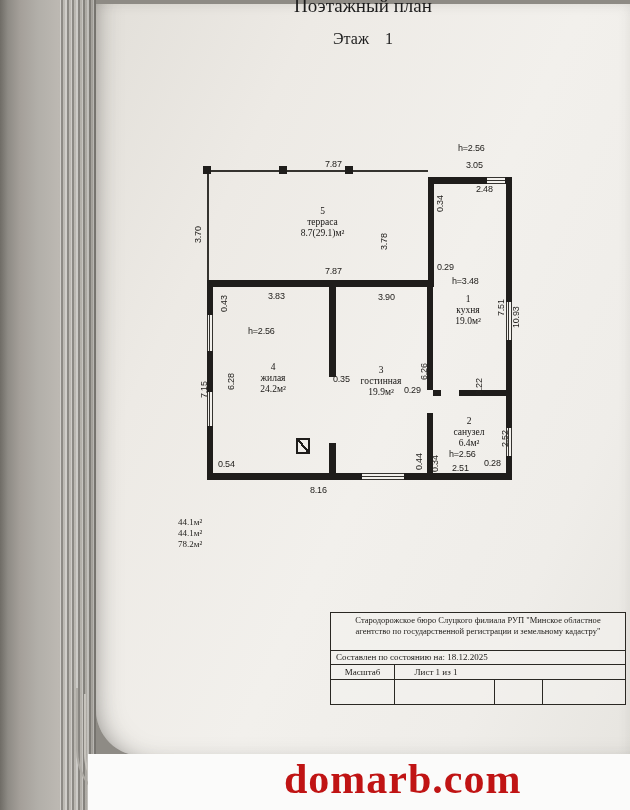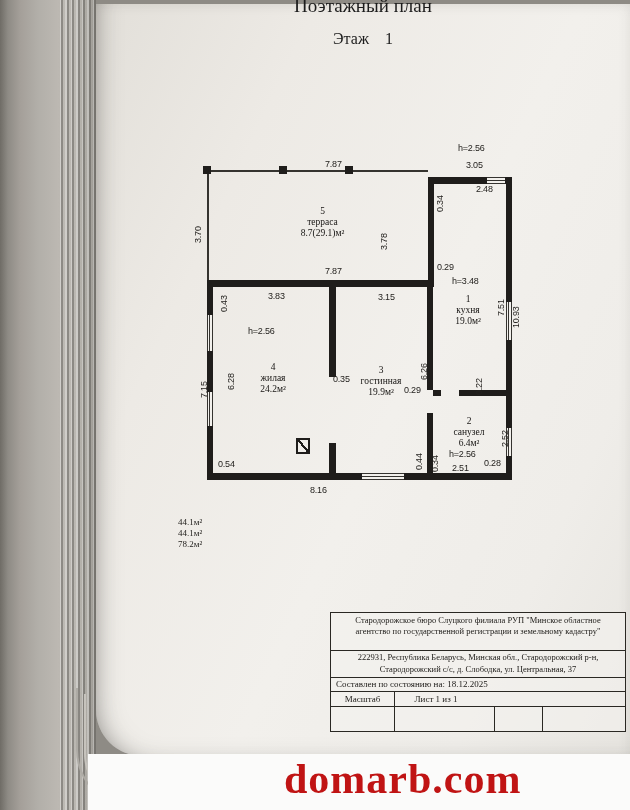--- a/index.html
+++ b/index.html
@@ -110,21 +110,21 @@
   <div class="stove"></div>
 
   <span class="dim" style="left:458px;top:143px">h=2.56</span>
   <span class="dim" style="left:466px;top:160px">3.05</span>
   <span class="dim" style="left:476px;top:184px">2.48</span>
   <span class="dim" style="left:325px;top:159px">7.87</span>
   <span class="dim" style="left:325px;top:266px">7.87</span>
   <span class="dim" style="left:437px;top:262px">0.29</span>
   <span class="dim" style="left:452px;top:276px">h=3.48</span>
   <span class="dim" style="left:268px;top:291px">3.83</span>
-  <span class="dim" style="left:378px;top:292px">3.15</span>
+  <span class="dim" style="left:378px;top:292px">3.90</span>
   <span class="dim" style="left:248px;top:326px">h=2.56</span>
   <span class="dim" style="left:333px;top:374px">0.35</span>
   <span class="dim" style="left:404px;top:385px">0.29</span>
   <span class="dim" style="left:449px;top:449px">h=2.56</span>
   <span class="dim" style="left:452px;top:463px">2.51</span>
   <span class="dim" style="left:484px;top:458px">0.28</span>
   <span class="dim" style="left:218px;top:459px">0.54</span>
   <span class="dim" style="left:310px;top:485px">8.16</span>
 
   <span class="dim v" style="left:435px;top:212px">0.34</span>
@@ -169,21 +169,20 @@
 
   <div class="totals">
     <span>44.1м²</span>
     <span>44.1м²</span>
     <span>78.2м²</span>
   </div>
 </div>
 
 <div class="tb">
   <div class="tb-org">Стародорожское бюро Слуцкого филиала РУП "Минское областное агентство по государственной регистрации и земельному кадастру"</div>
-  <div class="tb-addr">222931, Республика Беларусь, Минская обл., Стародорожский р-н, Стародорожский с/с, д. Слободка, ул. Центральная, 37</div>
   <div class="tb-date">
     <span>Составлен по состоянию на:</span>
     <span>18.12.2025</span>
   </div>
   <div class="tb-grid row-a">
     <div class="c c1">Масштаб</div>
     <div class="c c3 last">Лист 1 из 1</div>
   </div>
   <div class="tb-grid row-c tb-last">
     <div class="c c1"></div>

